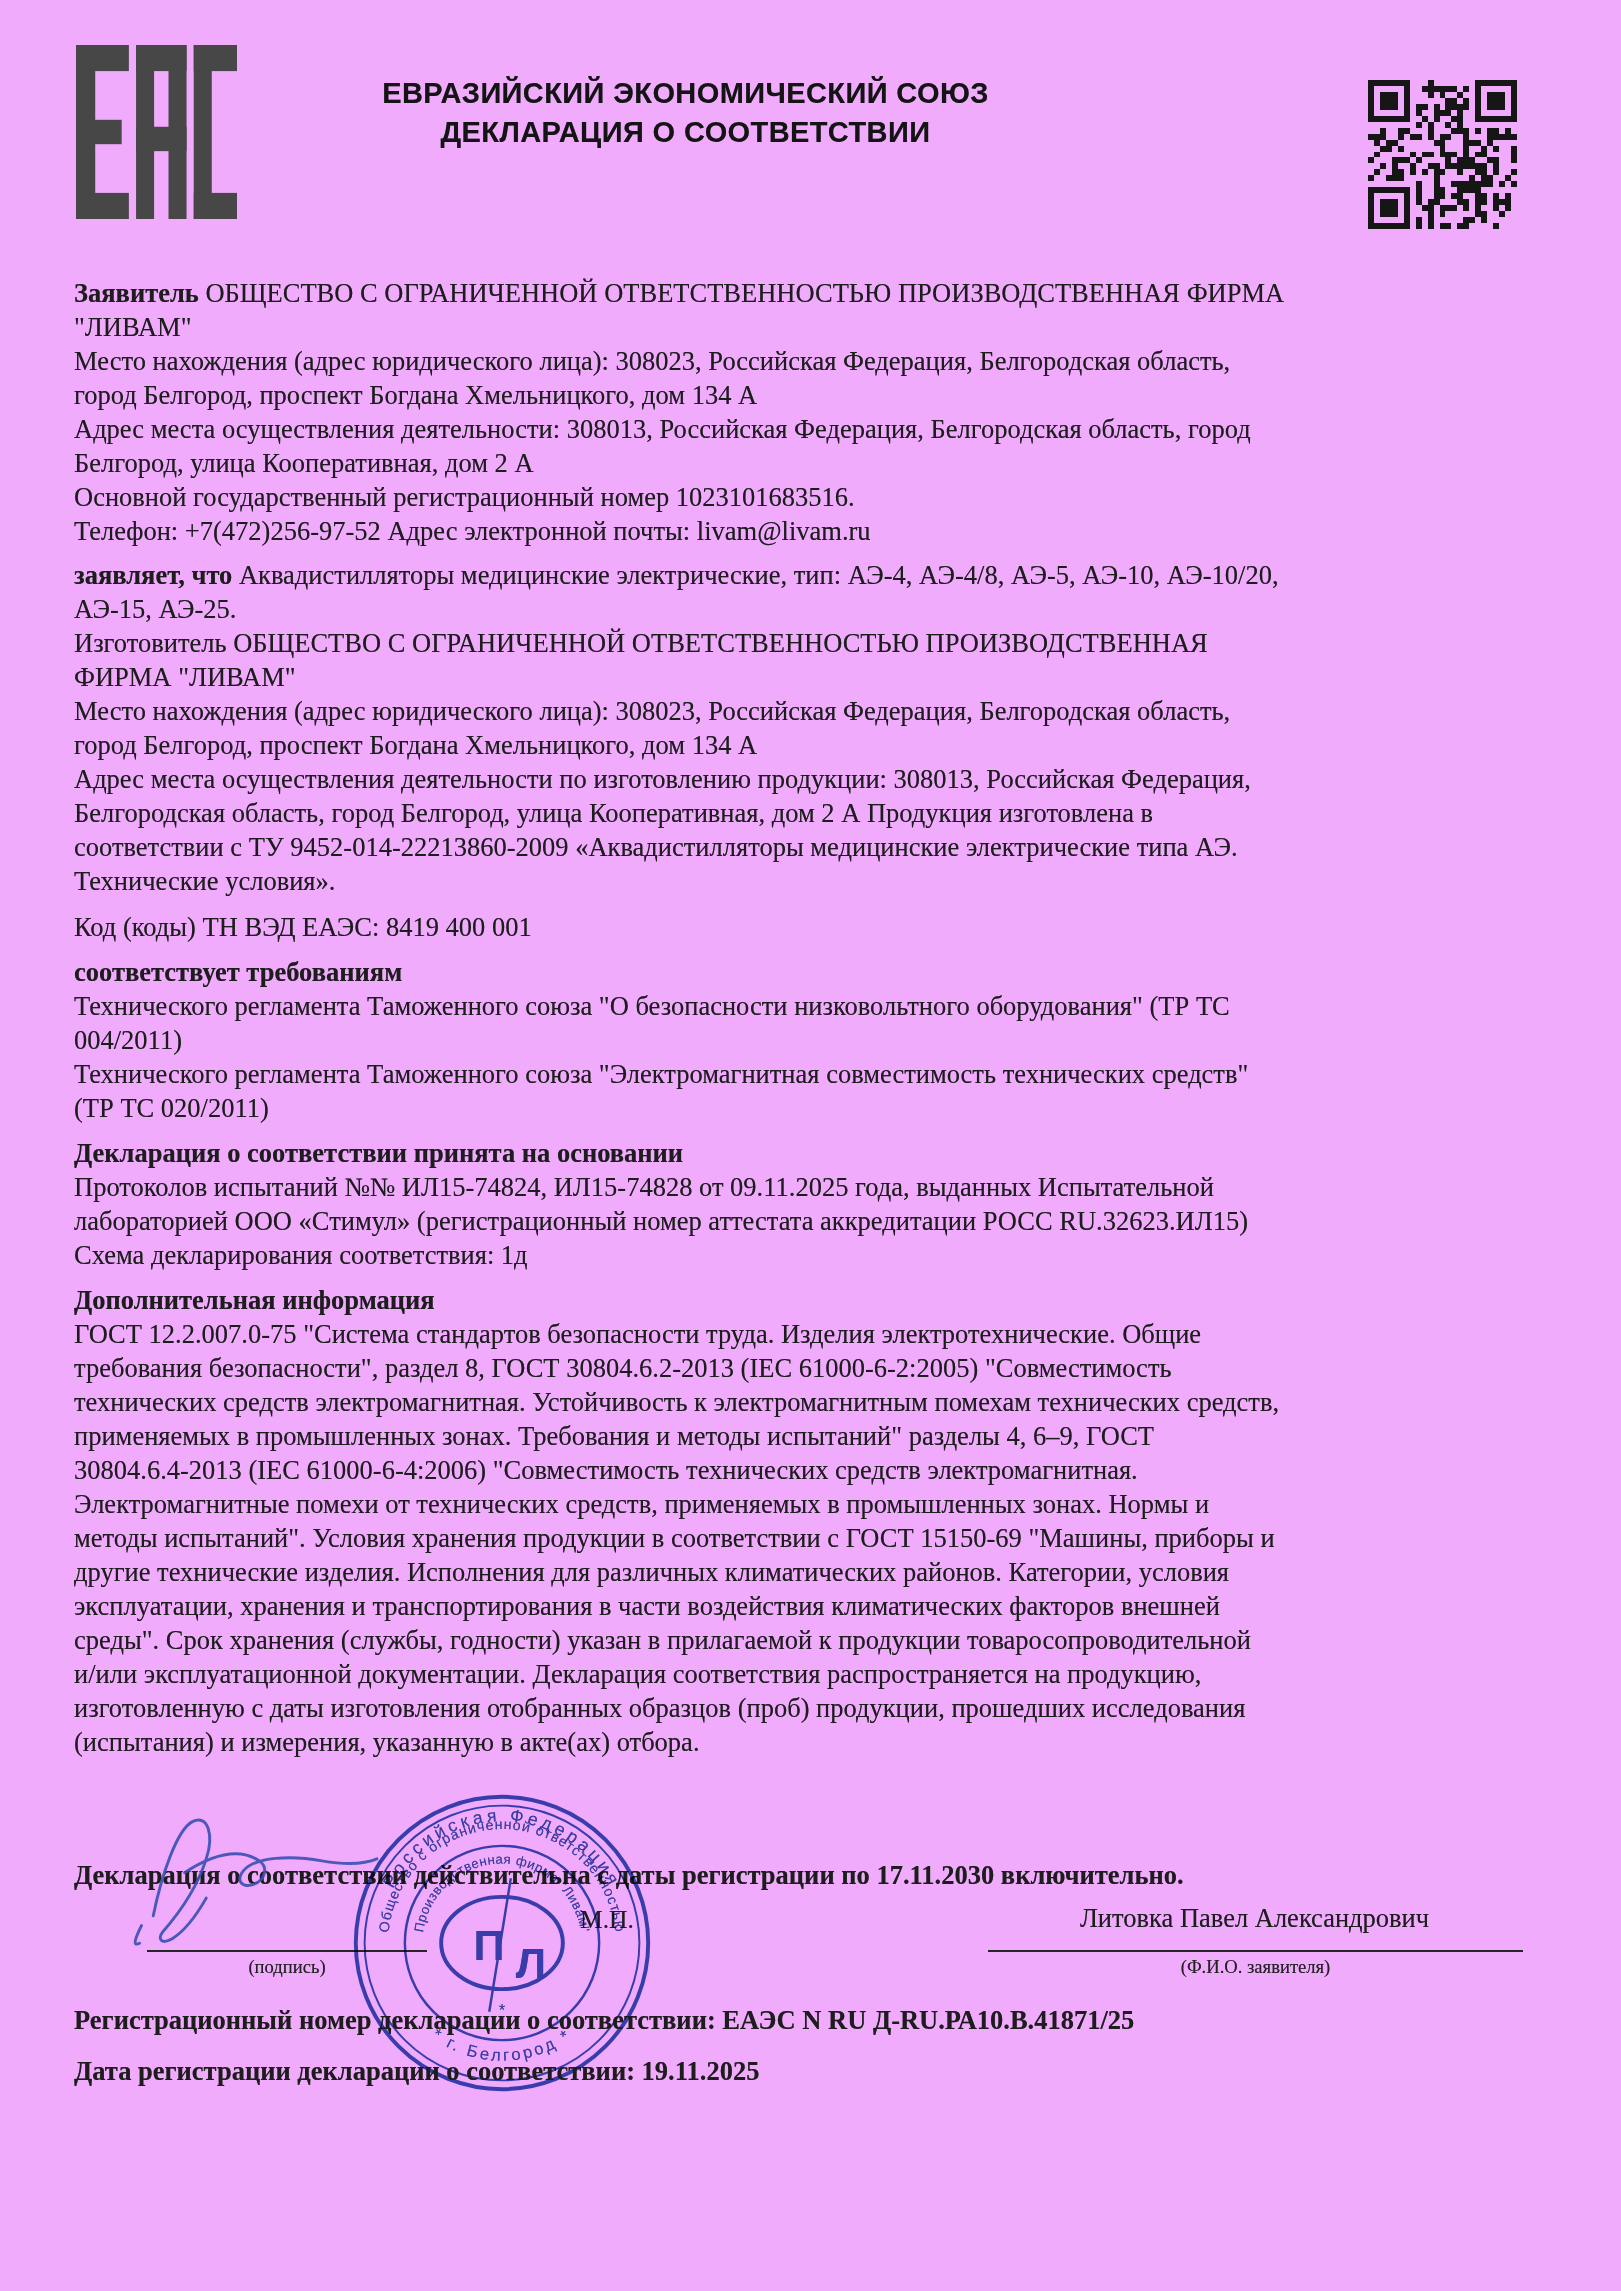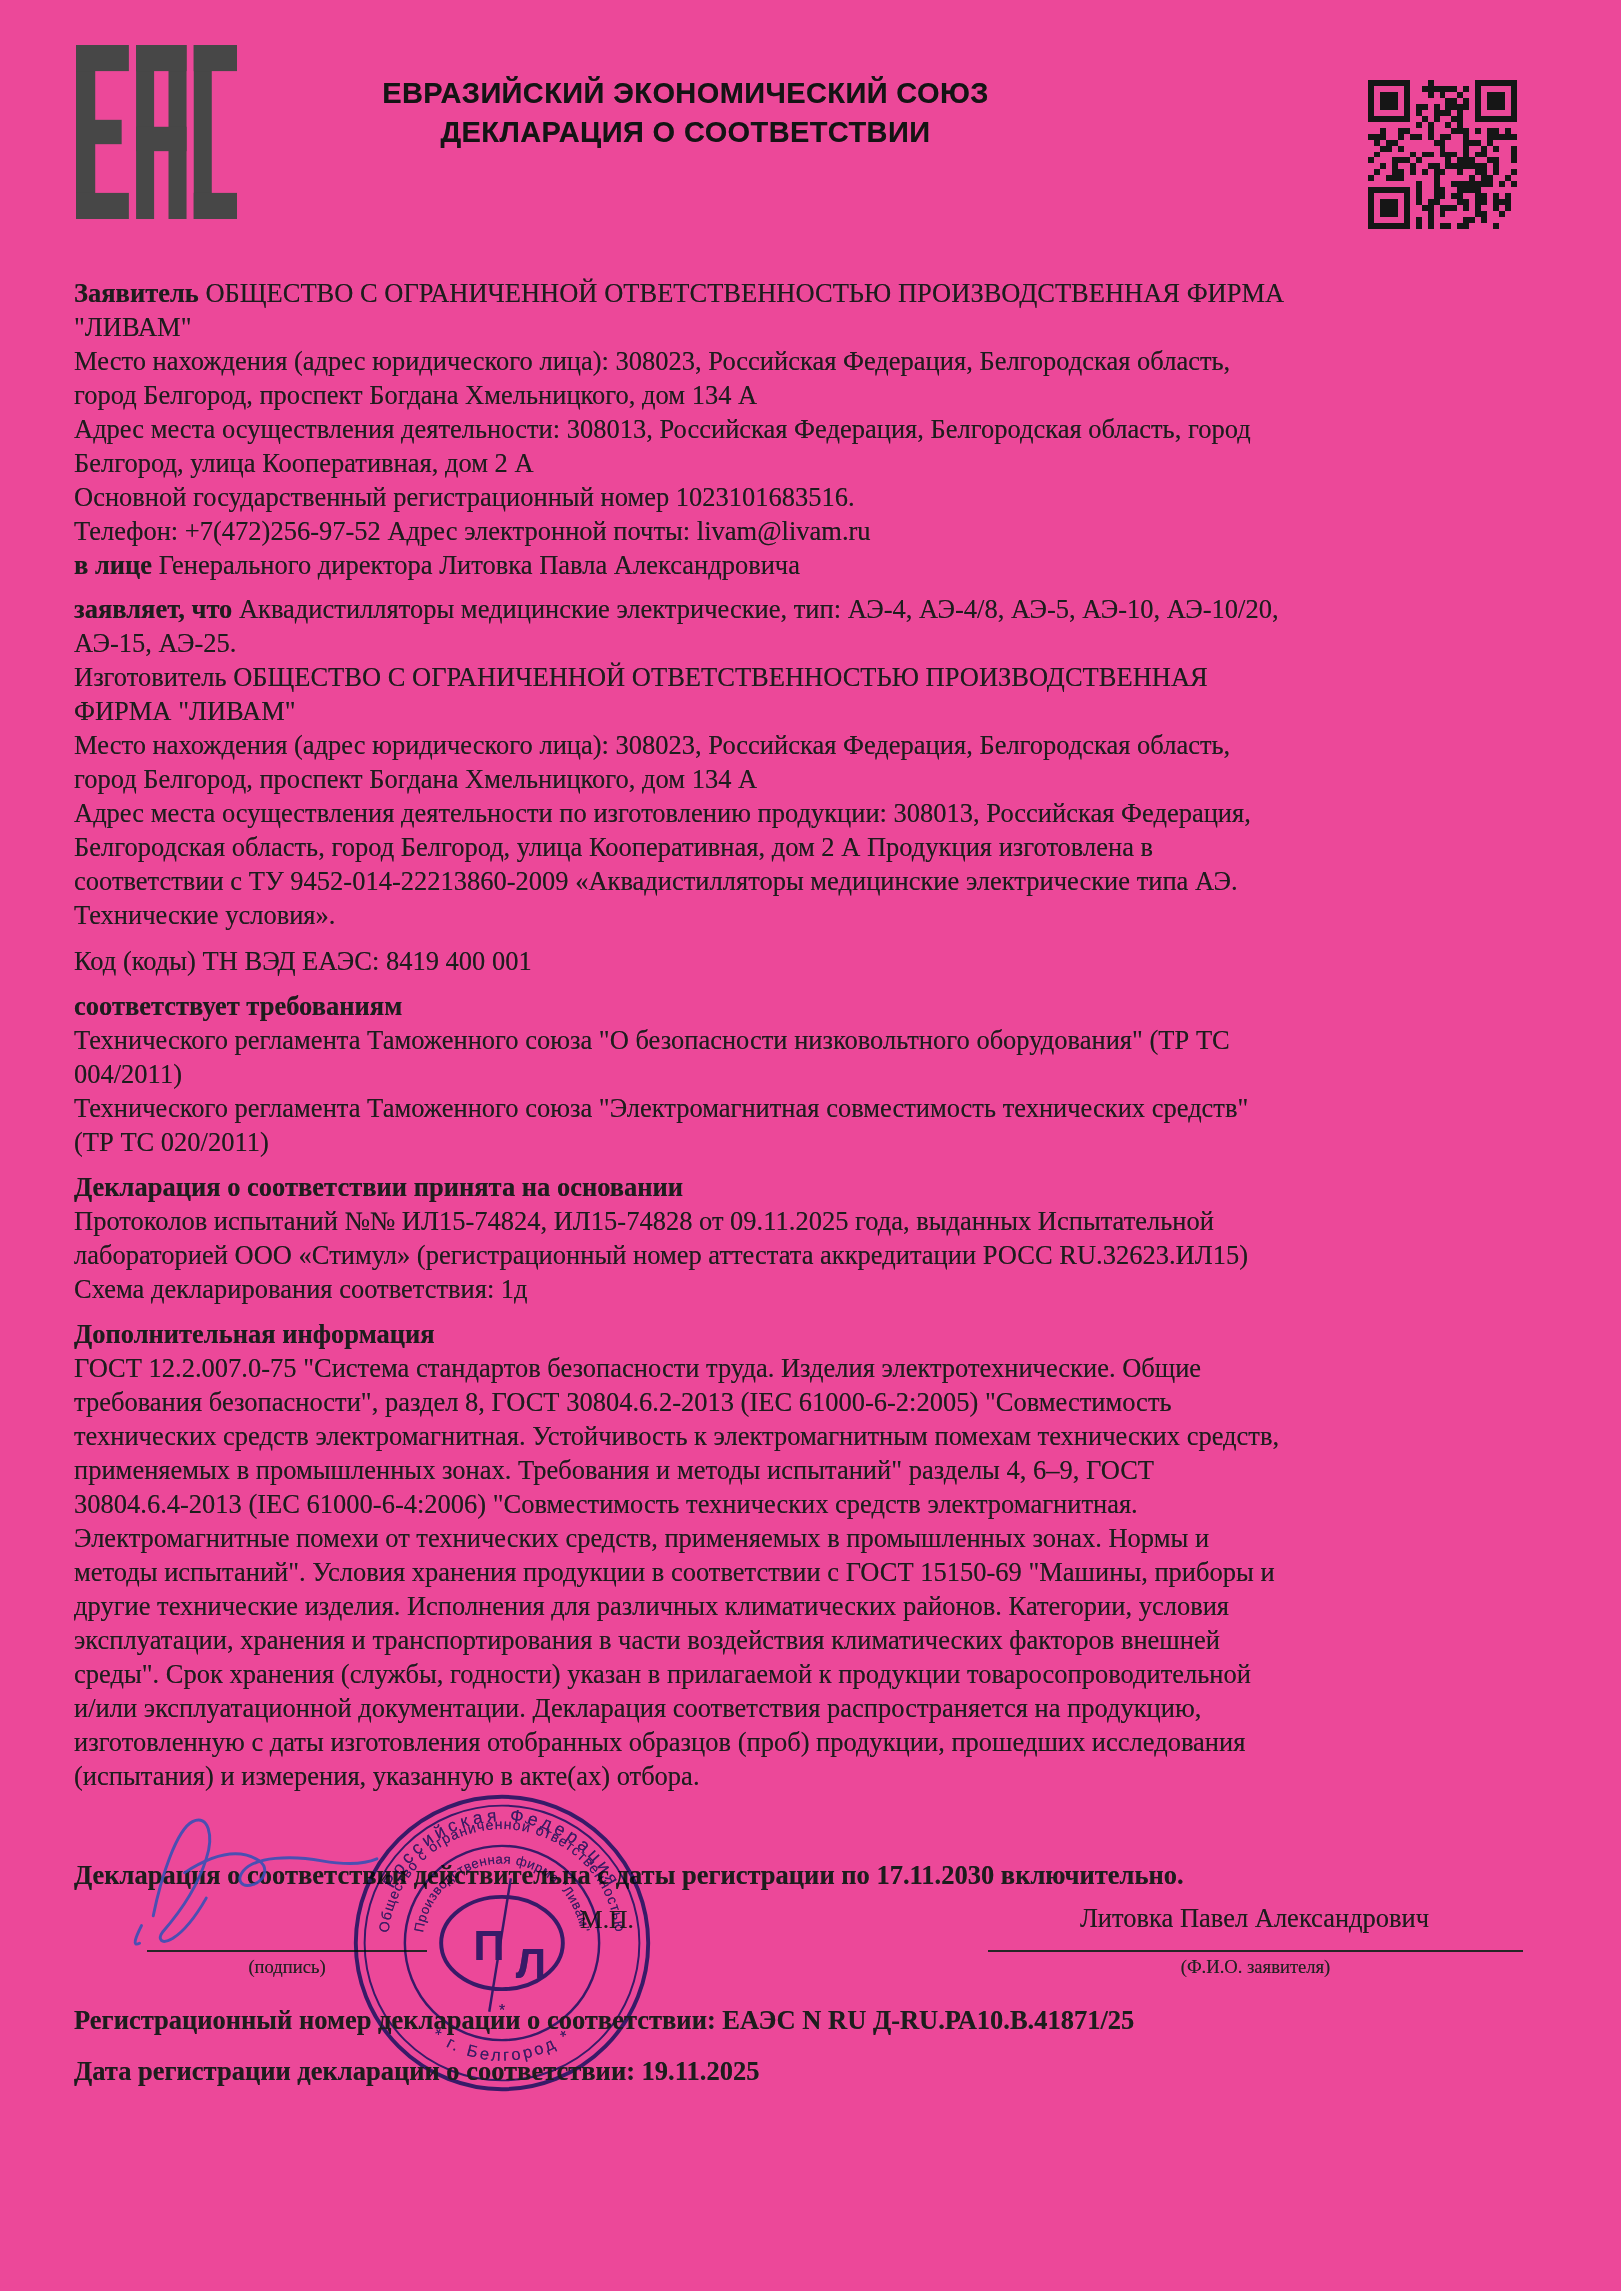--- a/index.html
+++ b/index.html
@@ -1,17 +1,17 @@
 <!DOCTYPE html>
 <html><head>
 <meta charset="utf-8">
 <style>
   html,body{margin:0;padding:0;background:#9a9a9a;}
   .page{
-    position:relative;width:1621px;height:2292px;background:#ec4899;
+    position:relative;width:1621px;height:2292px;background:#f0abfc;
     font-family:"Liberation Serif",serif;color:#1d1d1d;overflow:hidden;
     text-shadow:0 0 0.6px rgba(25,25,25,.5);
   }
   
   .eac-logo{position:absolute;left:76px;top:45px;width:161px;height:174px;}
   .title{
     position:absolute;left:225px;top:74px;width:921px;text-align:center;
     font-family:"Liberation Sans",sans-serif;font-weight:bold;font-size:29px;
     line-height:39px;letter-spacing:0.4px;color:#141414;white-space:pre-line;
   }
@@ -363,21 +363,20 @@
 
   <div class="content">
     <p class="para"><span class="b">Заявитель </span><span>ОБЩЕСТВО С ОГРАНИЧЕННОЙ ОТВЕТСТВЕННОСТЬЮ ПРОИЗВОДСТВЕННАЯ ФИРМА
 "ЛИВАМ"</span></p>
     <p class="para">Место нахождения (адрес юридического лица): 308023, Российская Федерация, Белгородская область,
 город Белгород, проспект Богдана Хмельницкого, дом 134 А</p>
     <p class="para">Адрес места осуществления деятельности: 308013, Российская Федерация, Белгородская область, город
 Белгород, улица Кооперативная, дом 2 А</p>
     <p class="para">Основной государственный регистрационный номер 1023101683516.</p>
     <p class="para">Телефон: +7(472)256-97-52 Адрес электронной почты: livam@livam.ru</p>
-    <p class="para"><span class="b">в лице </span><span>Генерального директора Литовка Павла Александровича</span></p>
     <p class="para gap10"><span class="b">заявляет, что </span><span>Аквадистилляторы медицинские электрические, тип: АЭ-4, АЭ-4/8, АЭ-5, АЭ-10, АЭ-10/20,
 АЭ-15, АЭ-25.</span></p>
     <p class="para">Изготовитель ОБЩЕСТВО С ОГРАНИЧЕННОЙ ОТВЕТСТВЕННОСТЬЮ ПРОИЗВОДСТВЕННАЯ
 ФИРМА "ЛИВАМ"</p>
     <p class="para">Место нахождения (адрес юридического лица): 308023, Российская Федерация, Белгородская область,
 город Белгород, проспект Богдана Хмельницкого, дом 134 А</p>
     <p class="para">Адрес места осуществления деятельности по изготовлению продукции: 308013, Российская Федерация,
 Белгородская область, город Белгород, улица Кооперативная, дом 2 А Продукция изготовлена в
 соответствии с ТУ 9452-014-22213860-2009 «Аквадистилляторы медицинские электрические типа АЭ.
 Технические условия».</p>

